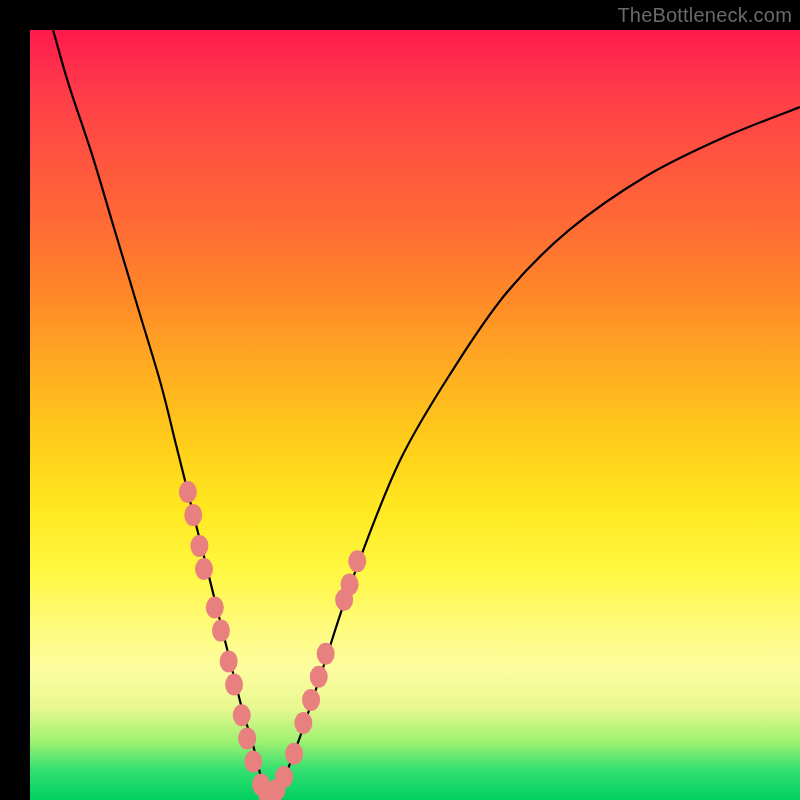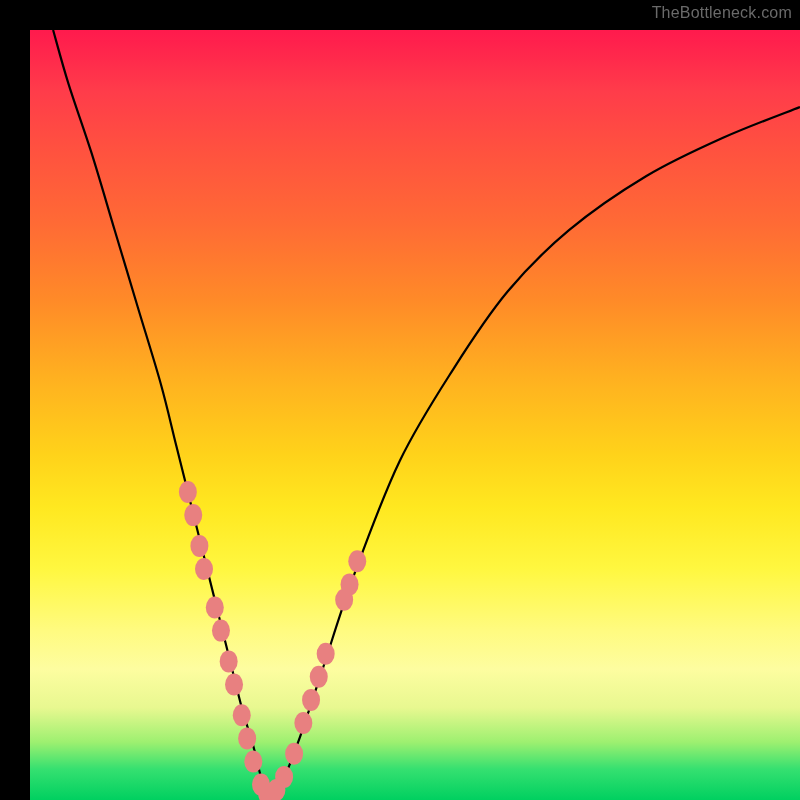--- a/index.html
+++ b/index.html
@@ -39,21 +39,21 @@
       #9df070 92.5%,
       #35e070 96%,
       #00d060 100%
     );
   }
   .watermark {
     position: absolute;
     top: 4px;
     right: 8px;
     color: #6a6a6a;
-    font-size: 16px;
+    font-size: 20px;
     font-weight: 400;
     letter-spacing: 0.2px;
     z-index: 5;
     user-select: none;
   }
   svg.curve-layer {
     position: absolute;
     left: 0;
     top: 0;
     width: 770px;

